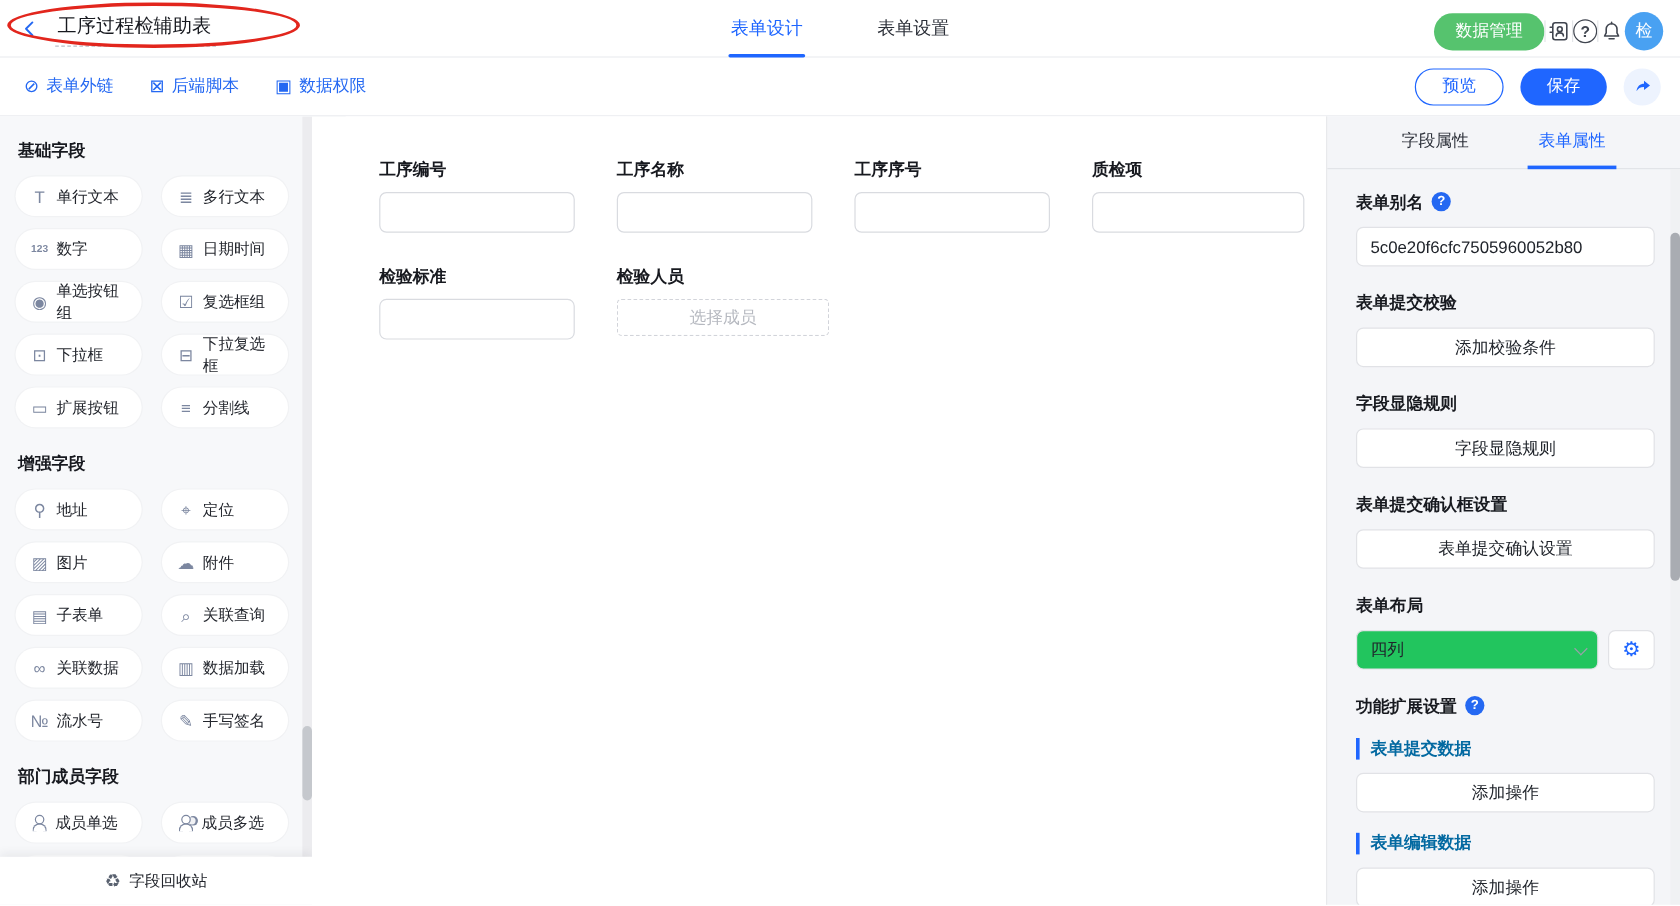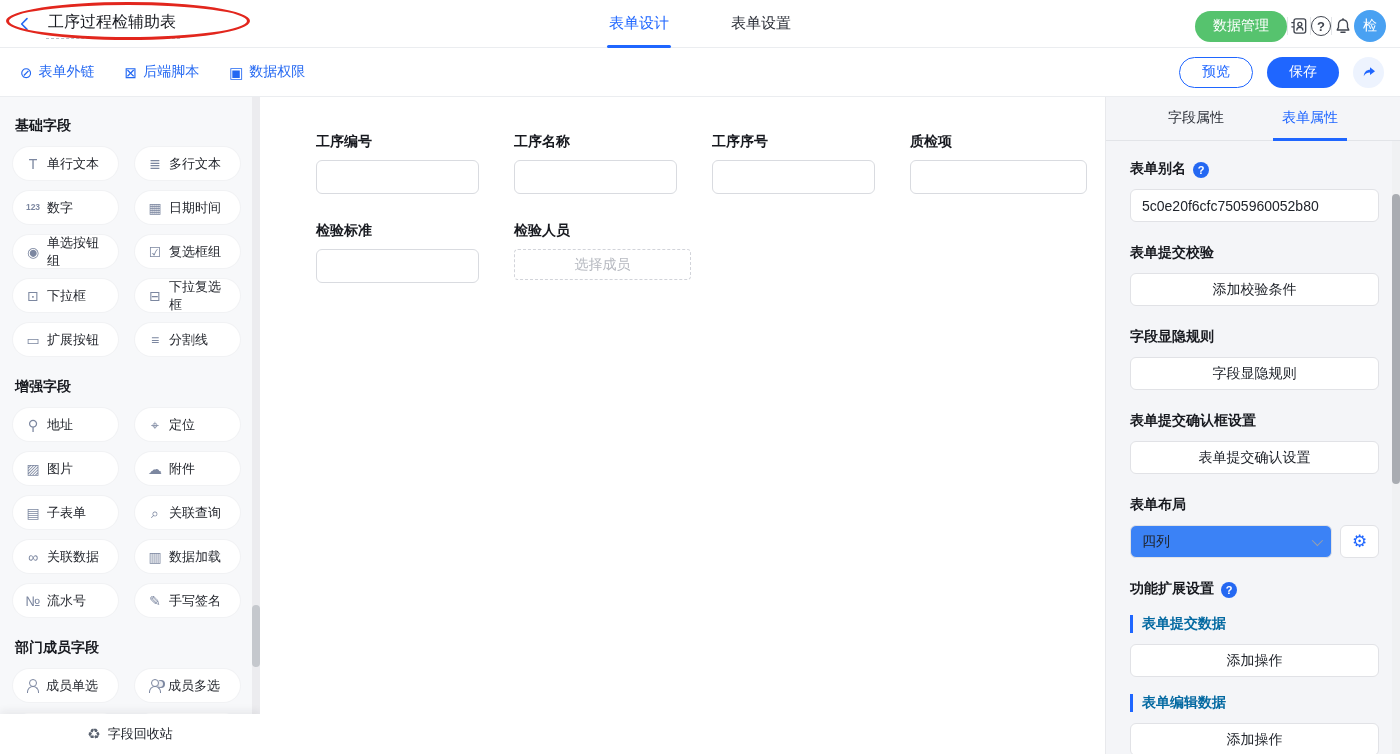--- a/index.html
+++ b/index.html
@@ -82,30 +82,30 @@
     display:flex; align-items:center; justify-content:center; font-size:14px; color:#b6b9c0; cursor:pointer; }
 
   
   .panel { width:295px; flex:none; background:#f4f5f8; border-left:1px solid #e8e9ec; position:relative; overflow:hidden; }
   .ptabs { height:44px; display:flex; align-items:flex-end; justify-content:center; gap:58px;
     border-bottom:1px solid #e2e4e8; }
   .ptab { font-size:14px; color:#2b2f38; height:44px; display:flex; align-items:center; position:relative; cursor:pointer; }
   .ptab.active { color:#1f66ff; }
   .ptab.active::after { content:""; position:absolute; left:-9px; right:-9px; bottom:-1px; height:3px; background:#1f66ff; }
   .pcontent { padding:19px 21px 0 24px; }
-  .plabel { font-size:14px; font-weight:700; color:#17191f; margin:22px 0 11px; display:flex; align-items:flex-end; }
+  .plabel { font-size:14px; font-weight:700; color:#17191f; margin:22px 0 11px; display:flex; align-items:flex-start; }
   .plabel.first { margin-top:0; }
   .help-dot { width:16px; height:16px; border-radius:50%; background:#2468f2; color:#fff; font-size:11px; font-weight:700;
     display:inline-flex; align-items:center; justify-content:center; margin-left:7px; cursor:pointer; }
   .pinput { width:100%; height:33px; border:1px solid #e1e2e6; border-radius:6px; background:#fff;
     font-size:14px; color:#20242b; padding:0 11px; font-family:"Liberation Sans","DejaVu Sans",sans-serif; }
   .pbtn { width:100%; height:33px; background:#fff; border:1px solid #e1e2e6; border-radius:6px;
     font-size:14px; color:#20242b; cursor:pointer; font-family:"Liberation Sans","DejaVu Sans",sans-serif; }
   .layout-row { display:flex; gap:8px; }
-  .pselect { flex:1; height:33px; background:#3b82f6; border:1px solid #e1e2e6; border-radius:6px;
+  .pselect { flex:1; height:33px; background:#22c55e; border:1px solid #e1e2e6; border-radius:6px;
     display:flex; align-items:center; justify-content:space-between; padding:0 11px; font-size:14px; color:#20242b; cursor:pointer; }
   .chev { width:8px; height:8px; border-right:1.5px solid #9aa0aa; border-bottom:1.5px solid #9aa0aa;
     transform:rotate(45deg) translateY(-2px); }
   .gear-btn { width:39px; height:33px; background:#fff; border:1px solid #e1e2e6; border-radius:6px;
     color:#1f66ff; font-size:17px; display:flex; align-items:center; justify-content:center; cursor:pointer; }
   .subhead { font-size:14px; font-weight:700; color:#0369a1; border-left:3px solid #1f66ff;
     padding-left:9px; margin:17px 0 11px; }
   .panel-scrolltrack { position:absolute; top:44px; right:0; bottom:0; width:8px; background:#f0f1f3; }
   .panel-scrollthumb { position:absolute; top:53px; right:0; width:8px; height:290px; background:#a9acb2; border-radius:4px; }
 

